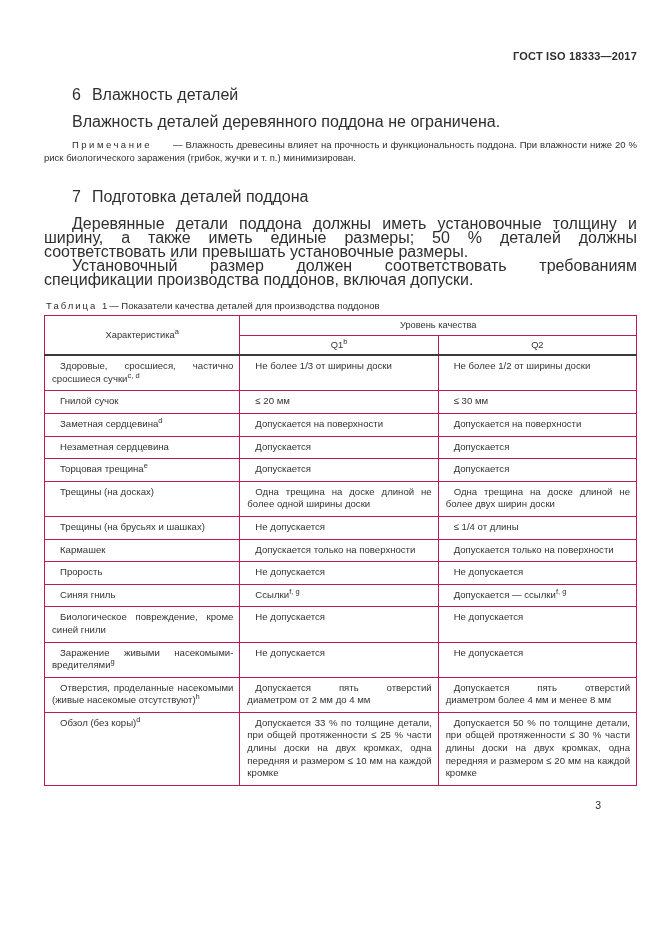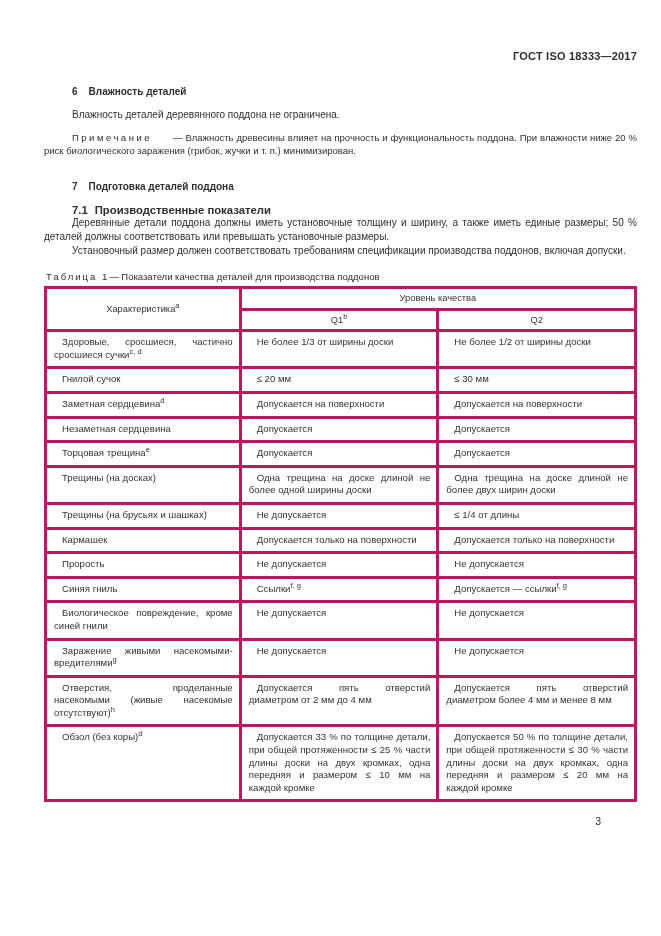--- a/index.html
+++ b/index.html
@@ -14,40 +14,40 @@
   .page { padding:50px 24px 0 44px; }
 
   .doc-code {
     text-align:right;
     font-weight:700;
     font-size:11px;
     letter-spacing:0.2px;
   }
 
   .h1 {
-    font-size:10px;
-    font-weight:700;
+    font-size:16px;
+    font-weight:400;
     margin:24px 0 11px 28px;
   }
   .h1 .num { margin-right:11px; }
 
   .h2 {
     font-size:11.3px;
     font-weight:700;
     margin:12px 0 0 28px;
   }
   .h3 {
     font-size:11.3px;
     font-weight:700;
     margin:10px 0 3px 28px;
   }
   .h2 .num, .h3 .num { margin-right:7px; }
 
   .body-p {
-    font-size:10px;
+    font-size:16px;
     line-height:14px;
     text-align:justify;
     text-indent:28px;
     margin:0;
   }
 
   .note {
     font-size:9.5px;
     line-height:13px;
     text-align:justify;
@@ -63,21 +63,21 @@
   .cap-label { letter-spacing:2px; }
 
   table.tbl {
     width:100%;
     border-collapse:collapse;
     font-size:9.6px;
     line-height:12.6px;
     color:#333333;
     table-layout:fixed;
   }
-  .tbl th, .tbl td { border:3px solid #be185d; }
+  .tbl th, .tbl td { border:1px solid #be185d; }
   .tbl thead th {
     font-weight:400;
     text-align:center;
     font-size:9.3px;
     padding:3px 4px;
     vertical-align:middle;
   }
   .tbl thead th.hv-thick { border-bottom:2.5px solid #3a3a3a; }
   .tbl td {
     padding:4px 6px 5px 7px;
@@ -109,23 +109,20 @@
   <p class="body-p">Влажность деталей деревянного поддона не ограничена.</p>
 
   <p class="note">
     <span class="note-label">Примечание</span><span>— Влажность древесины влияет на прочность и функциональность поддона. При влажности ниже 20 % риск биологического заражения (грибок, жучки и т. п.) минимизирован.</span>
   </p>
 
   <div class="h1">
     <span class="num">7</span><span>Подготовка деталей поддона</span>
   </div>
 
-  <div class="h2">
-    <span class="num">7.1</span><span>Производственные показатели</span>
-  </div>
 
 
   <p class="body-p">Деревянные детали поддона должны иметь установочные толщину и ширину, а также иметь единые размеры; 50 % деталей должны соответствовать или превышать установочные размеры.</p>
   <p class="body-p">Установочный размер должен соответствовать требованиям спецификации производства поддонов, включая допуски.</p>
 
   <div class="tbl-caption">
     <span class="cap-label">Таблица 1</span><span>— Показатели качества деталей для производства поддонов</span>
   </div>
 
   <table class="tbl">

